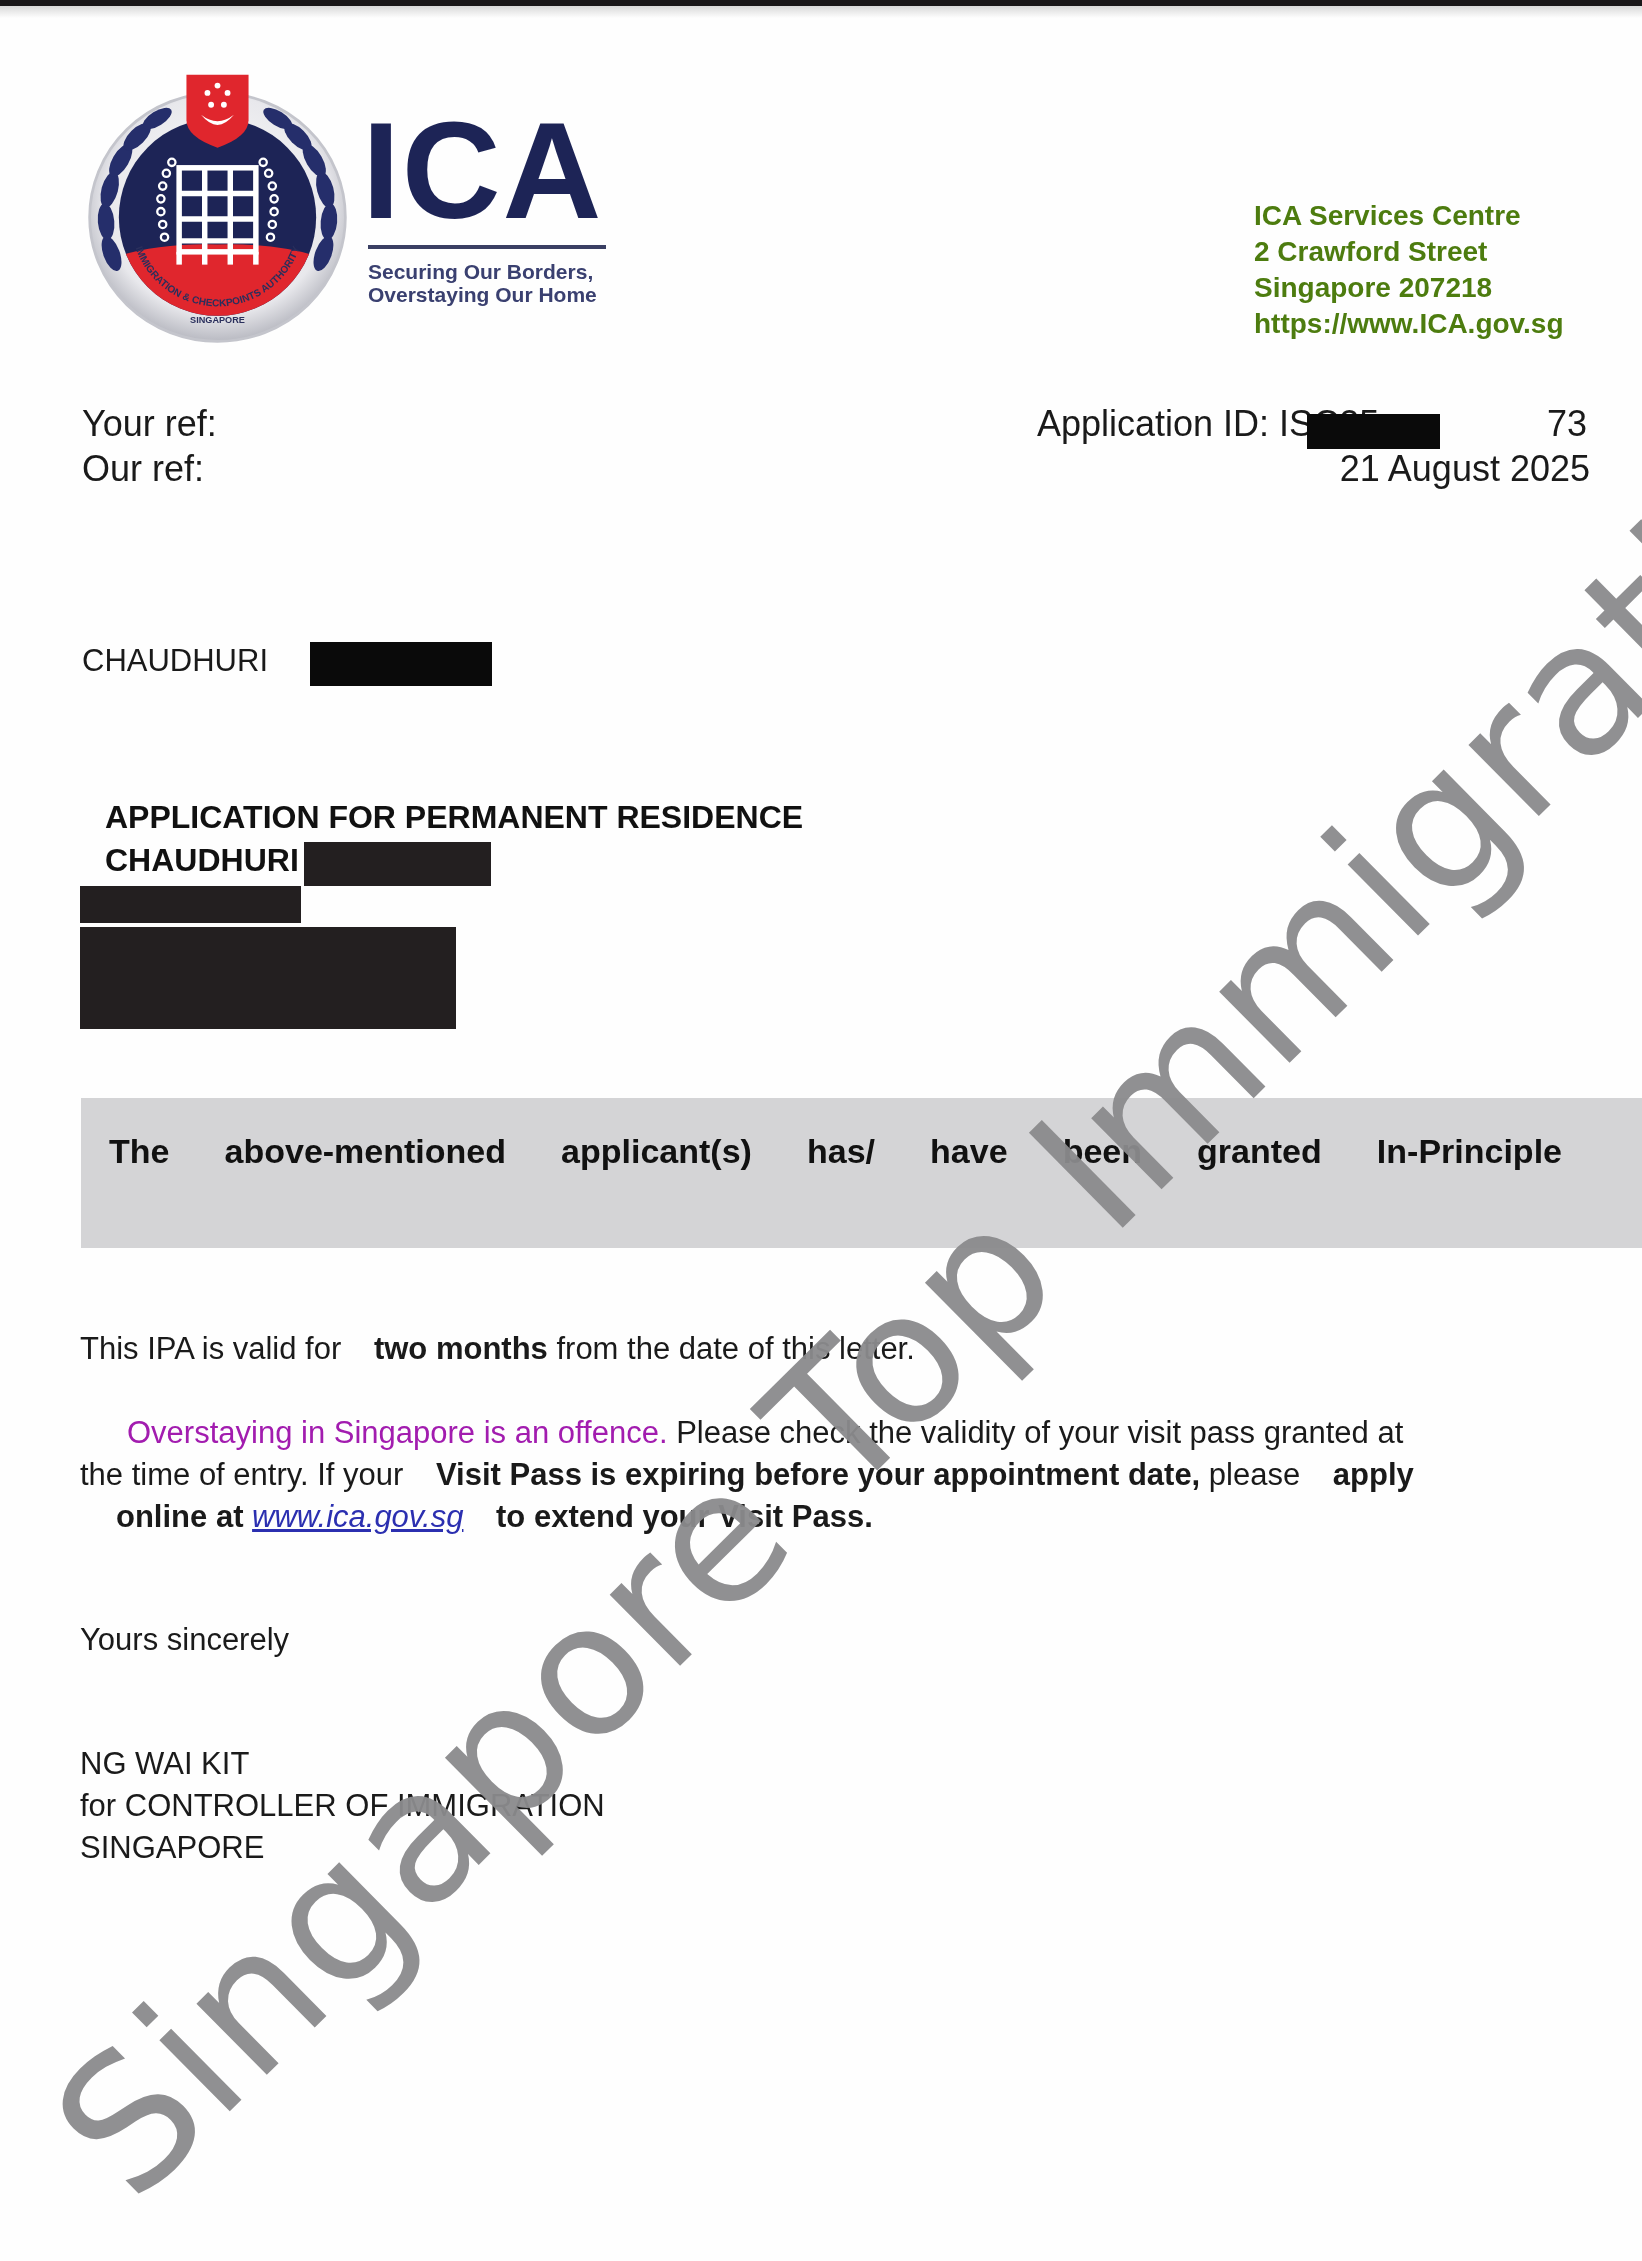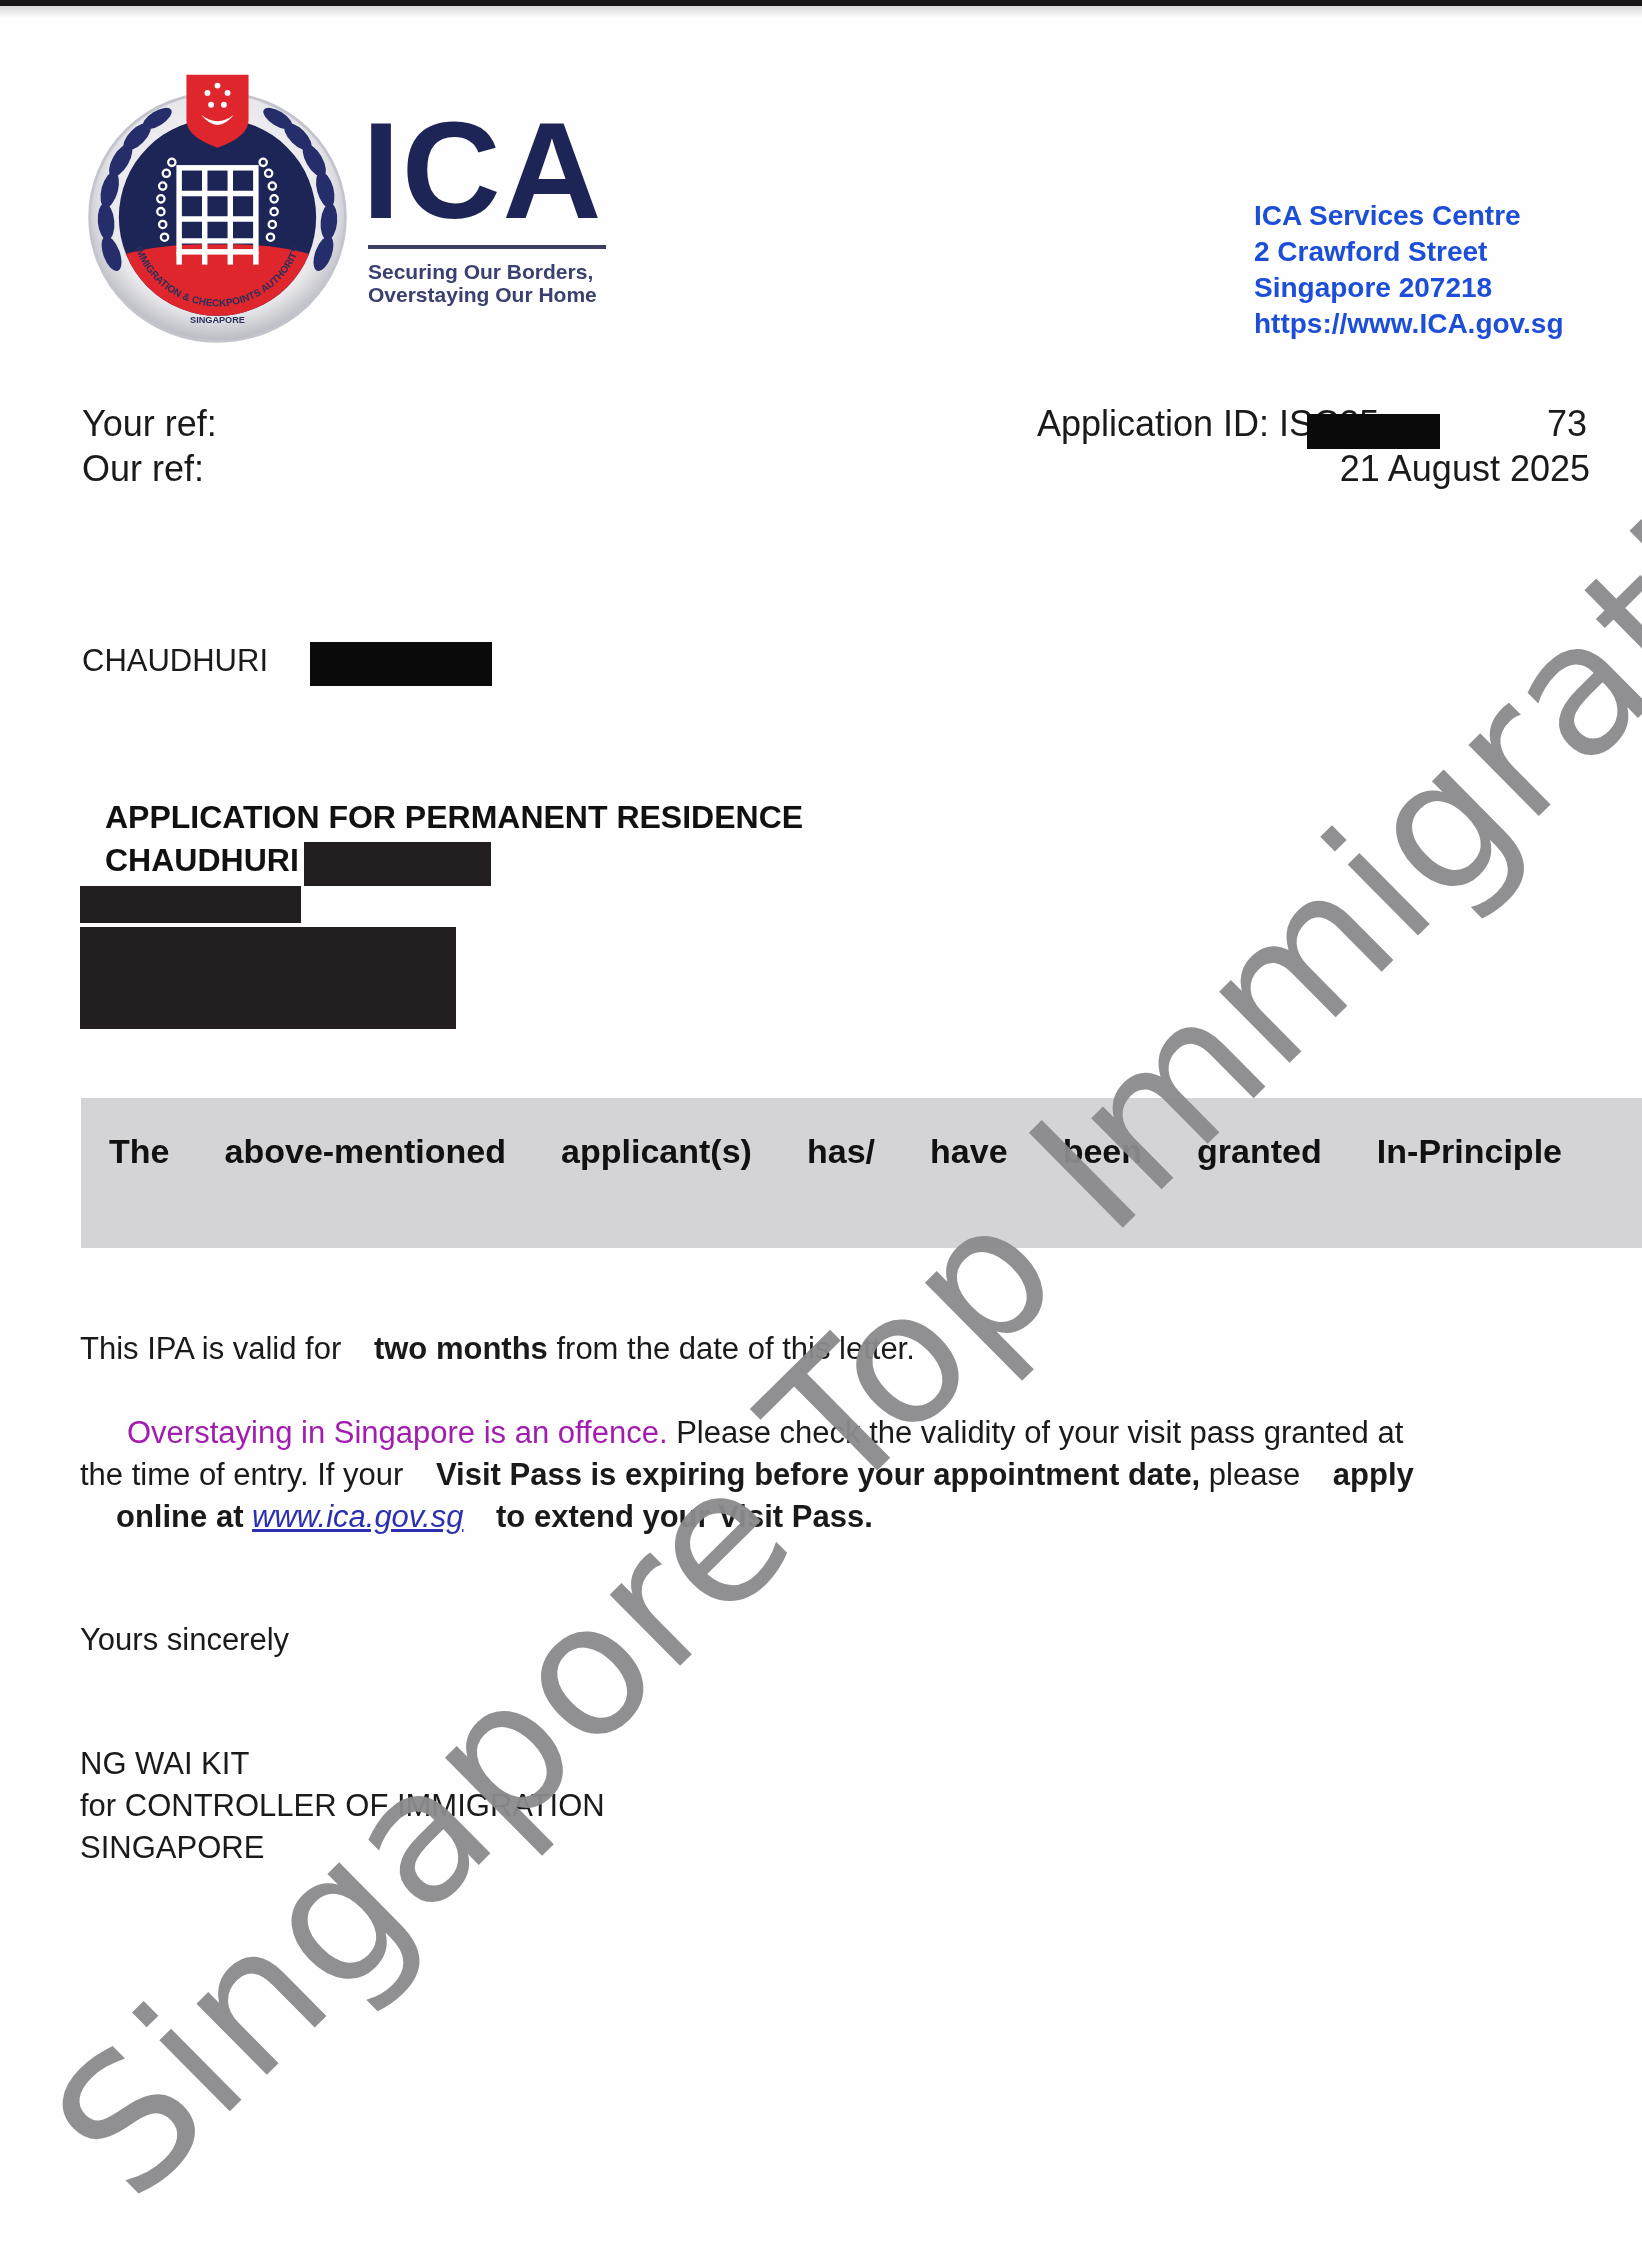--- a/index.html
+++ b/index.html
@@ -16,21 +16,21 @@
     
     .logo { position: absolute; left: 84px; top: 71px; width: 267px; height: 274px; }
     .wordmark { position: absolute; left: 362px; top: 102px; font-weight: 700; font-size: 137px;
       color: #1d2456; letter-spacing: 1.8px; line-height: 137px; }
     .wordmark-rule { position: absolute; left: 368px; top: 245px; width: 238px; height: 3.7px; background: #3a3f63; }
     .tagline { position: absolute; left: 368px; top: 260px; font-size: 21px; line-height: 23px;
       color: #3a4070; font-weight: 700; }
 
     
     .address { position: absolute; left: 1254px; top: 198px; font-weight: 700; font-size: 28px;
-      line-height: 36px; color: #1d4ed8; }
+      line-height: 36px; color: #4d7c0f; }
 
     
     .ref { font-size: 36px; line-height: 37px; color: #1a1a1a; }
     .redact { position: absolute; background: #0a0a0a; }
     .redact.soft { background: #231f20; }
 
     .body-text { font-size: 31px; line-height: 42px; color: #1a1a1a; }
     .bold { font-weight: 700; margin-left: 24px; }
     .red { color: #a21caf; margin-left: 47px; }
     .link { color: #2b2fb0; font-style: italic; text-decoration: underline; }

